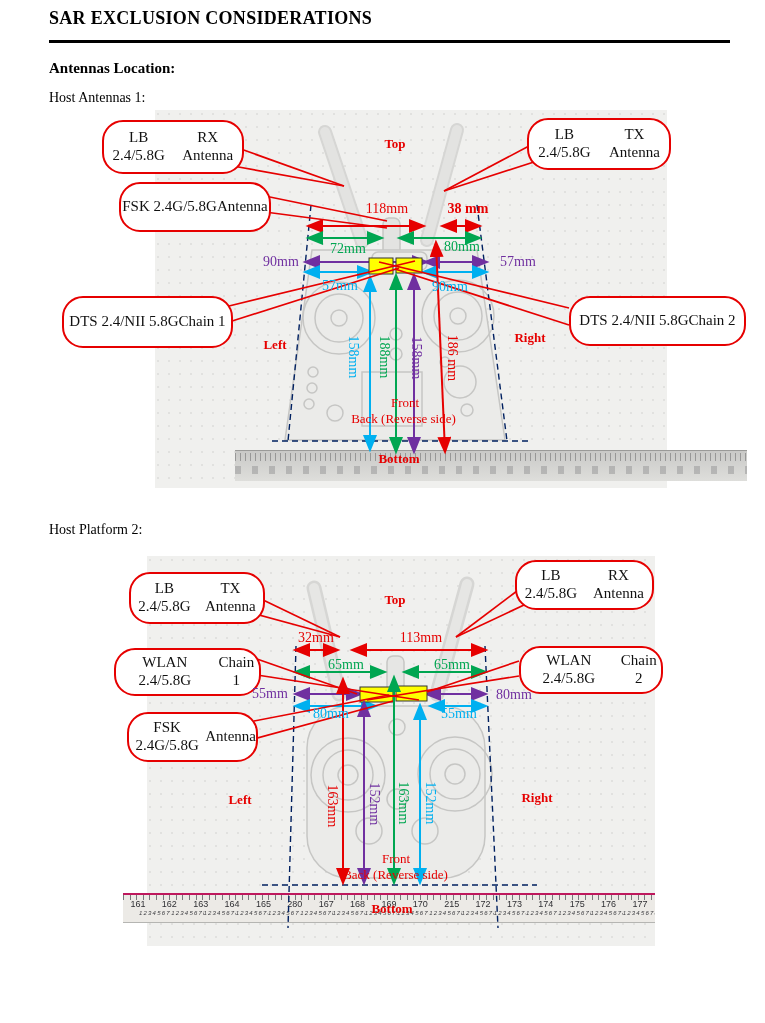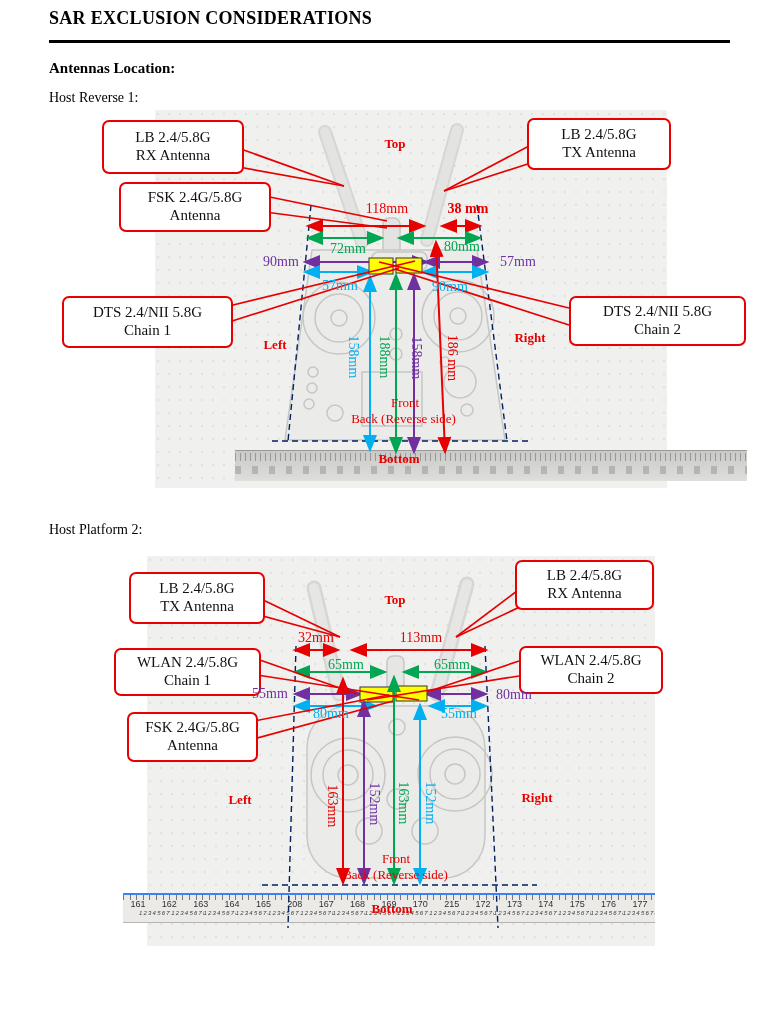--- a/index.html
+++ b/index.html
@@ -7,52 +7,52 @@
         font-family:"Liberation Serif",serif;margin-left:7px;}
   .title{position:absolute;left:42px;top:8px;font-size:18px;font-weight:bold;color:#000;letter-spacing:.3px;}
   .rule{position:absolute;left:42px;top:40px;width:681px;height:3px;background:#000;}
   .h2{position:absolute;left:42px;top:60px;font-size:15px;font-weight:bold;color:#000;}
   .h3{position:absolute;font-size:14px;color:#000;}
   .photo{position:absolute;background-color:#f0f0ee;z-index:1;
          background-image:radial-gradient(circle at 3px 4px,#e1e1df 1px,transparent 1.4px);
          background-size:11px 13px;}
   .photo svg{position:absolute;left:0;top:0;}
   #overlay{position:absolute;left:0;top:0;z-index:2;pointer-events:none;}
-  .callout{position:absolute;z-index:3;border:2px solid #e60000;border-radius:7px;background:#fff;
-           display:flex;flex-direction:column;justify-content:center;align-items:center;text-align:center;
+  .callout{position:absolute;z-index:3;border:2px solid #e60000;border-radius:21px;background:#fff;
+           display:flex;flex-direction:row;justify-content:center;align-items:center;text-align:center;
            font-size:15px;line-height:1.18;color:#111;}
   .lbl{position:absolute;z-index:3;text-align:center;font-size:14px;white-space:nowrap;}
   .vlbl{position:absolute;z-index:3;width:52px;height:16px;text-align:center;font-size:14px;
         transform:rotate(90deg);white-space:nowrap;line-height:16px;}
   .orient{position:absolute;z-index:3;color:#e60000;font-size:13px;text-align:center;white-space:nowrap;}
   .bold{font-weight:bold;}
   .red{color:#e60000}.green{color:#00a651}.purple{color:#7030a0}.cyan{color:#00b0f0}
   .tape{position:absolute;z-index:1;background:linear-gradient(#c9c9c7,#dededb);border-top:1px solid #9a9a98;}
   .tape .ticks{position:absolute;left:0;top:2px;width:100%;height:8px;
         background:repeating-linear-gradient(90deg,#8a8a8a 0 1px,transparent 1px 5px);opacity:.8;}
   .tape .blobs{position:absolute;left:0;top:15px;width:100%;height:8px;
         background:repeating-linear-gradient(90deg,#99999a 0 6px,transparent 6px 17px);opacity:.55;}
-  .ruler{position:absolute;z-index:1;background:#eceae6;border-top:2px solid #3b82f6;border-bottom:1px solid #b5b5b2;}
+  .ruler{position:absolute;z-index:1;background:#eceae6;border-top:2px solid #be185d;border-bottom:1px solid #b5b5b2;}
   .ruler .ticks{position:absolute;left:0;top:0;width:100%;height:5px;
         background:repeating-linear-gradient(90deg,#77777a 0 1px,transparent 1px 6.6px);}
   .rmaj-row{position:absolute;left:0;top:4px;width:100%;display:flex;justify-content:space-between;}
   .rmaj-row span{width:30px;text-align:center;font-family:"Liberation Sans",sans-serif;font-size:9px;color:#2f2f33;}
   .rmin-row{position:absolute;left:16px;top:15px;width:calc(100% - 16px);display:flex;}
   .rmin-row span{width:33.1px;text-align:center;font-family:"Liberation Sans",sans-serif;font-size:6px;
         letter-spacing:1.2px;color:#3c3c40;font-style:italic;overflow:hidden;}
 </style>
 </head>
 <body>
 
 <div class="page">
 
   <div class="title">SAR EXCLUSION CONSIDERATIONS</div>
   <div class="rule"></div>
   <div class="h2">Antennas Location:</div>
-  <div class="h3" style="left:42px;top:90px;">Host Reverse 1:</div>
+  <div class="h3" style="left:42px;top:90px;">Host Antennas 1:</div>
   <div class="h3" style="left:42px;top:522px;">Host Platform 2:</div>
 
   <div class="photo" style="left:148px;top:110px;width:512px;height:378px;">
     <svg width="512" height="378" viewBox="0 0 512 378">
       <g stroke="#c6c6c4" fill="none" stroke-width="1.5">
         <line x1="170" y1="22" x2="207" y2="132" stroke-width="14" stroke-linecap="round" stroke="#d6d6d4"></line>
         <line x1="170" y1="22" x2="207" y2="132" stroke-width="10" stroke-linecap="round" stroke="#e3e3e1"></line>
         <line x1="302" y1="20" x2="272" y2="130" stroke-width="14" stroke-linecap="round" stroke="#d6d6d4"></line>
         <line x1="302" y1="20" x2="272" y2="130" stroke-width="10" stroke-linecap="round" stroke="#e3e3e1"></line>
         <rect x="228" y="108" width="17" height="38" rx="6" fill="#e3e3e1"></rect>
@@ -107,21 +107,21 @@
   </div>
 
   <div class="ruler" style="left:116px;top:893px;width:532px;height:27px;">
     <div class="ticks"></div>
     <div class="rmaj-row">
         <span>161</span>
         <span>162</span>
         <span>163</span>
         <span>164</span>
         <span>165</span>
-        <span>208</span>
+        <span>280</span>
         <span>167</span>
         <span>168</span>
         <span>169</span>
         <span>170</span>
         <span>215</span>
         <span>172</span>
         <span>173</span>
         <span>174</span>
         <span>175</span>
         <span>176</span>

